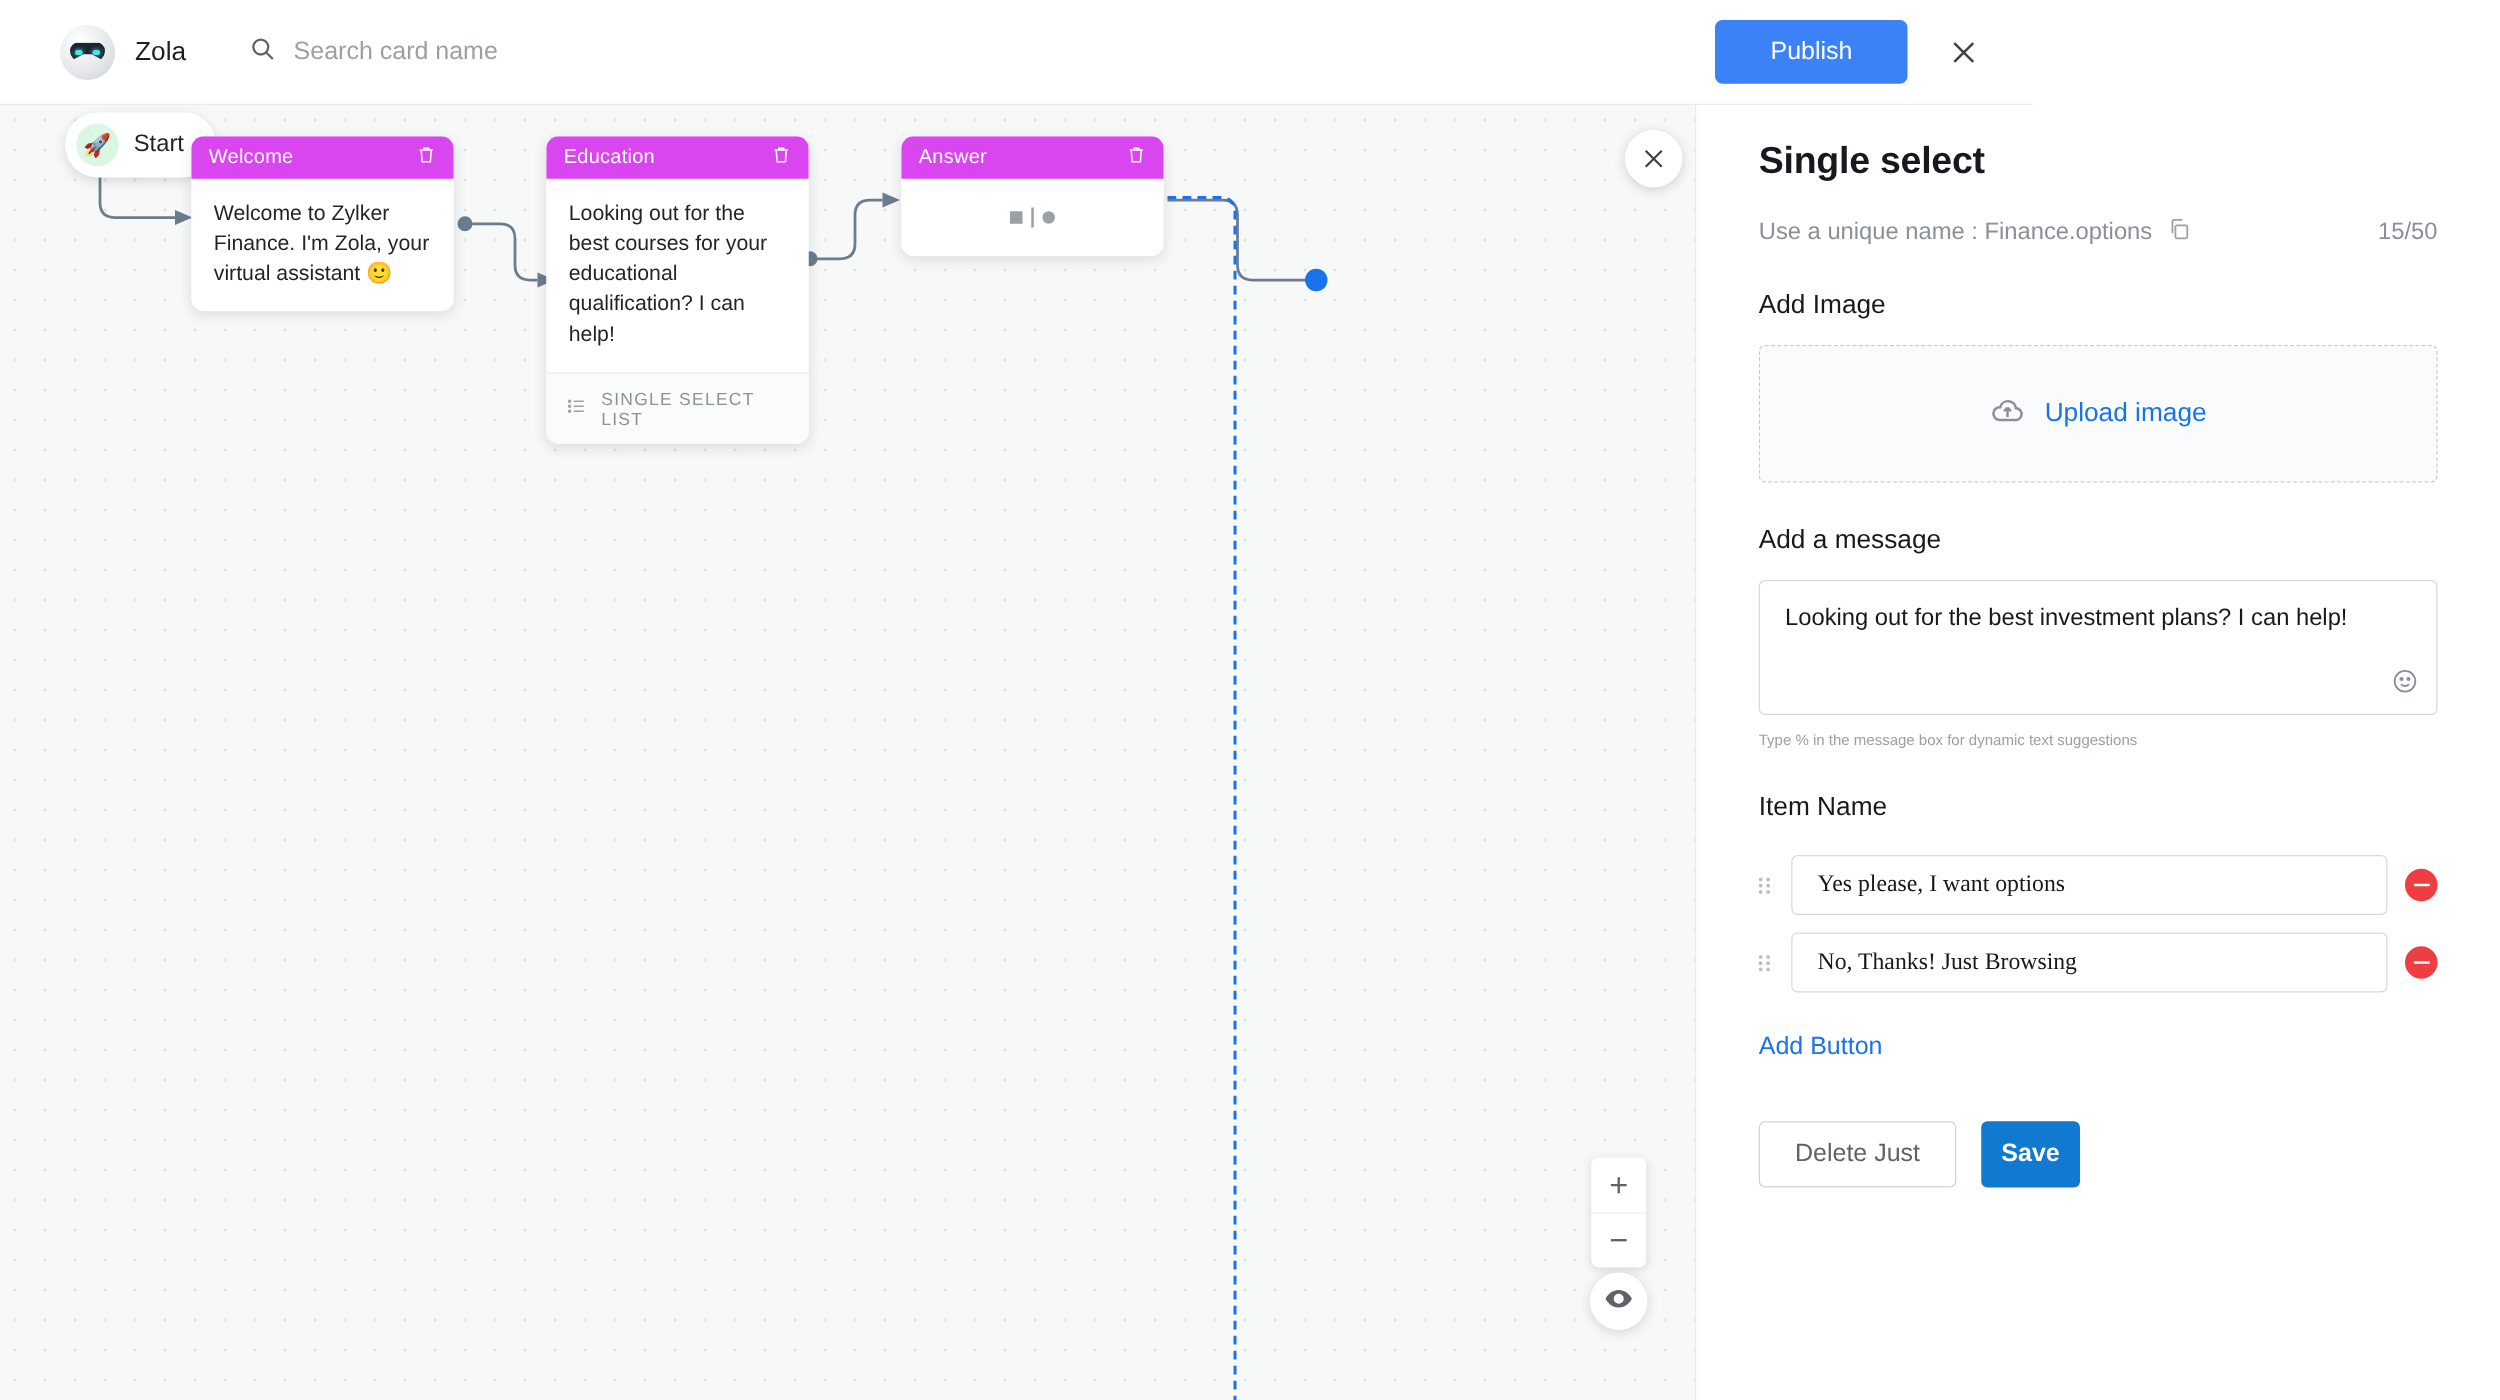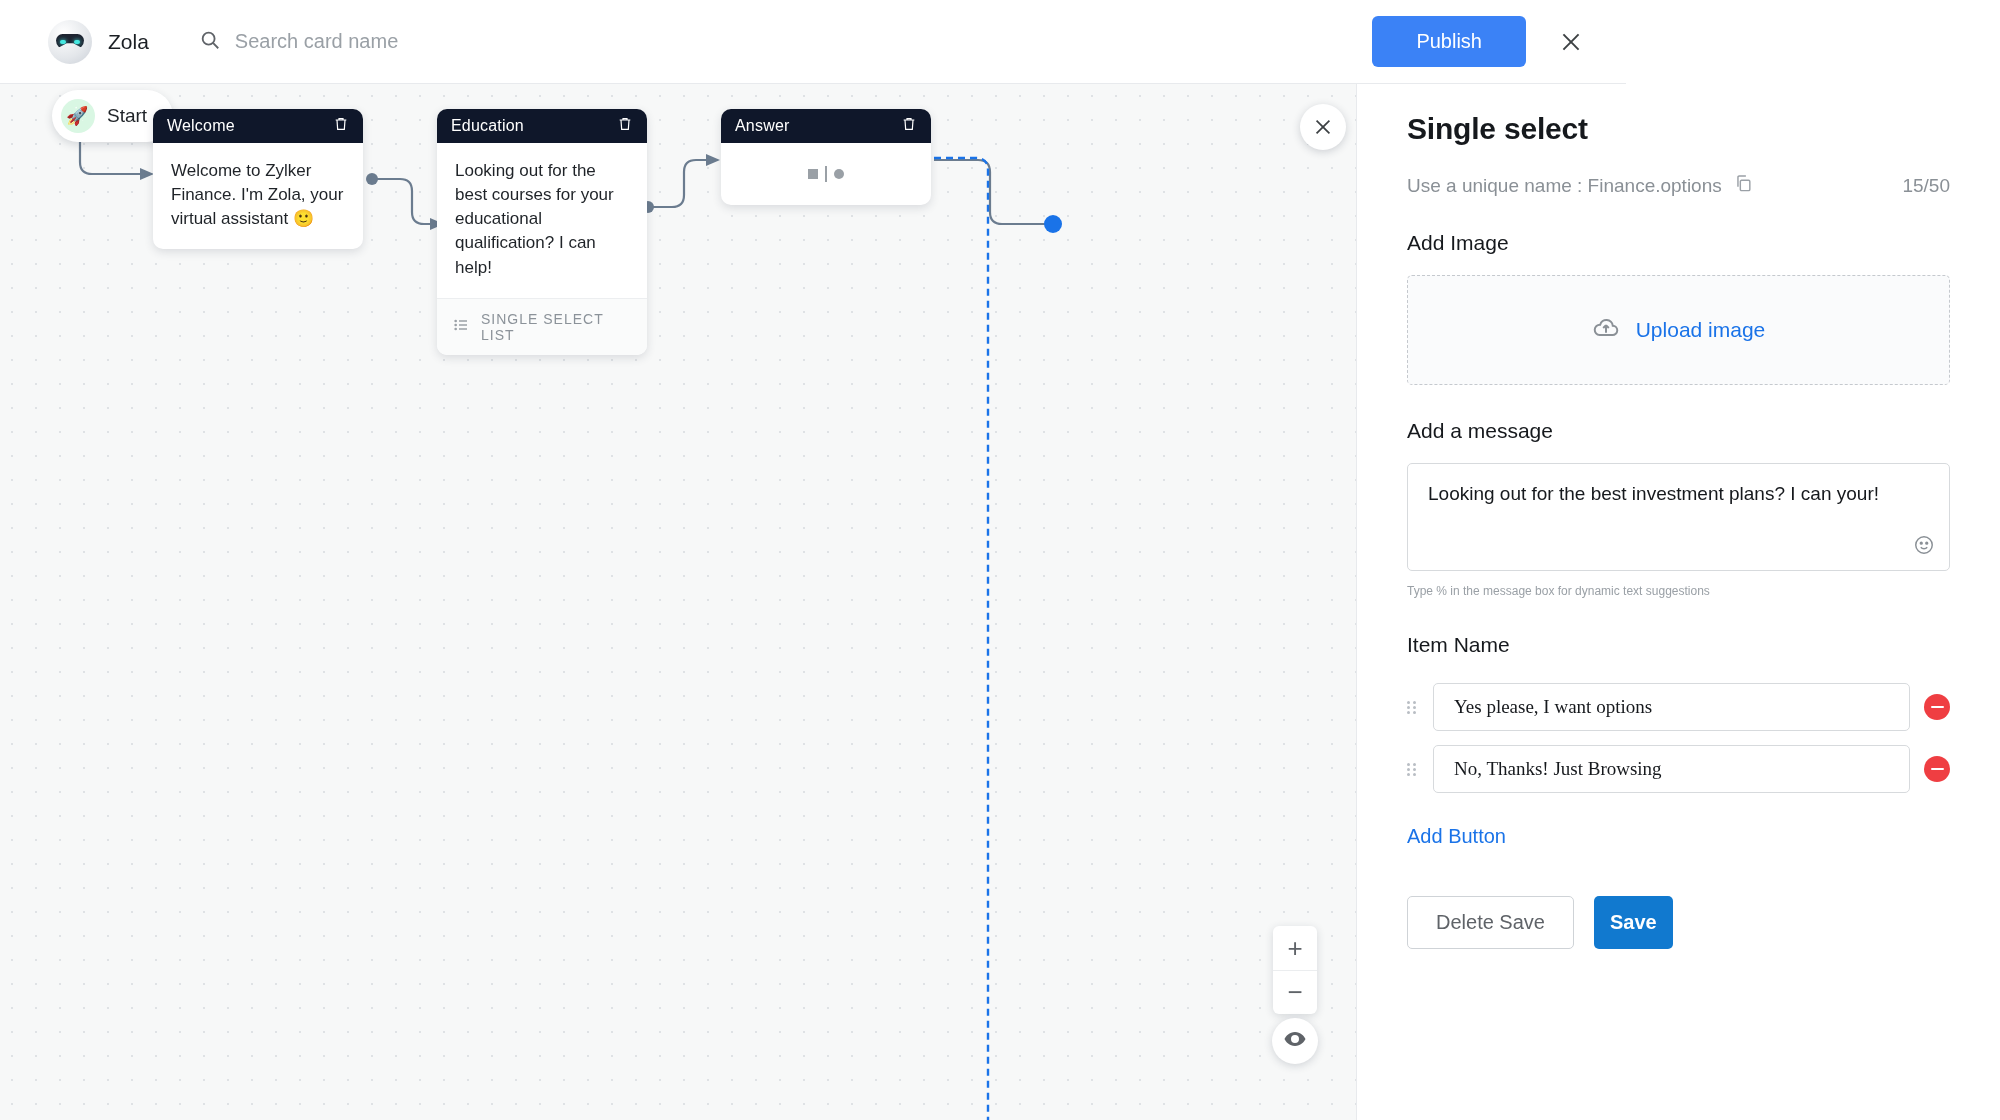--- a/index.html
+++ b/index.html
@@ -70,21 +70,21 @@
     overflow: hidden;
   }
   .flowcard {
     position: absolute;
     background: #ffffff;
     border-radius: 10px;
     box-shadow: 0 3px 10px rgba(40,50,70,0.14);
     overflow: hidden;
   }
   .card-header {
-    background: #0f172a; height: 34px;
+    background: #d946ef; height: 34px;
     display: flex; align-items: center; justify-content: space-between;
     padding: 0 14px;
   }
   .card-title { color: #ffffff; font-size: 16px; letter-spacing: .2px; }
   .card-body { padding: 16px 18px 18px 18px; font-size: 17px; line-height: 1.42; color: #1f2328; }
   .card-foot {
     border-top: 1px solid #eceef0; background: #fafbfb;
     padding: 12px 16px; display: flex; align-items: center; gap: 12px;
     font-size: 14px; letter-spacing: 1px; color: #8b9299;
   }
@@ -354,21 +354,21 @@
       <svg width="28" height="28" viewBox="0 0 24 24" fill="none" stroke="#8a9096" stroke-width="1.7">
         <path d="M6.5 18h11a4 4 0 00.3-8A5.5 5.5 0 007 9.2 3.9 3.9 0 006.5 18z"></path>
         <path d="M12 16V9.5M12 9.5L9.6 12M12 9.5L14.4 12"></path>
       </svg>
     </span>
     <span class="dropzone-text">Upload image</span>
   </div>
 
   <div class="section-label">Add a message</div>
   <div class="msgbox">
-    <div class="msgbox-text">Looking out for the best investment plans? I can your!</div>
+    <div class="msgbox-text">Looking out for the best investment plans? I can help!</div>
     <span class="emoji-btn">
       <svg width="22" height="22" viewBox="0 0 24 24" fill="none" stroke="#8a9096" stroke-width="1.6">
         <circle cx="12" cy="12" r="9"></circle>
           <circle cx="9" cy="10" r="1" fill="#8a9096"></circle>
         <circle cx="15" cy="10" r="1" fill="#8a9096"></circle>
           <path d="M8.5 14.5a4.5 4.5 0 007 0"></path>
       </svg>
     </span>
   </div>
   <div class="hint">Type % in the message box for dynamic text suggestions</div>
@@ -402,16 +402,16 @@
       <input class="item-input" type="text" value="No, Thanks! Just Browsing" style="">
       <span class="remove-btn">
           <span></span>
         </span>
     </div>
   </div>
 
   <div class="add-button-link">Add Button</div>
 
   <div class="panel-actions">
-    <button class="btn-delete">Delete Save</button>
+    <button class="btn-delete">Delete Just</button>
     <button class="btn-save">Save</button>
   </div>
 </div>
 
 </body></html>

